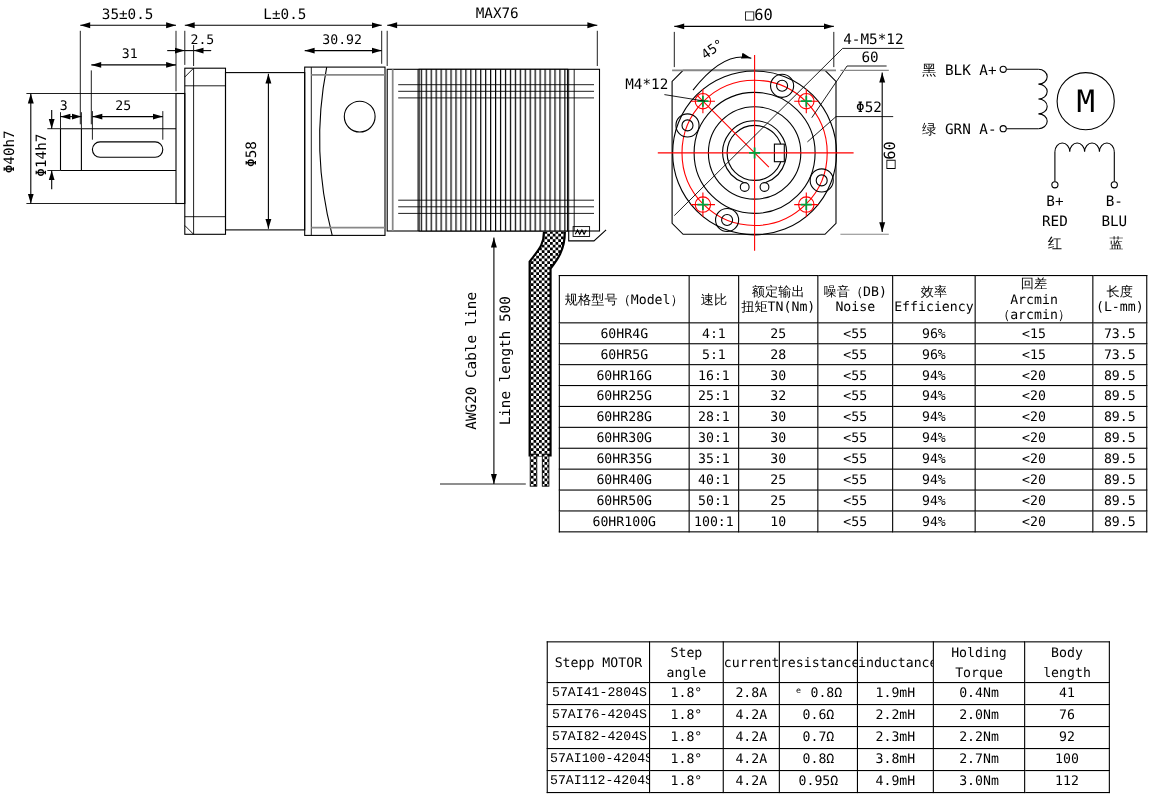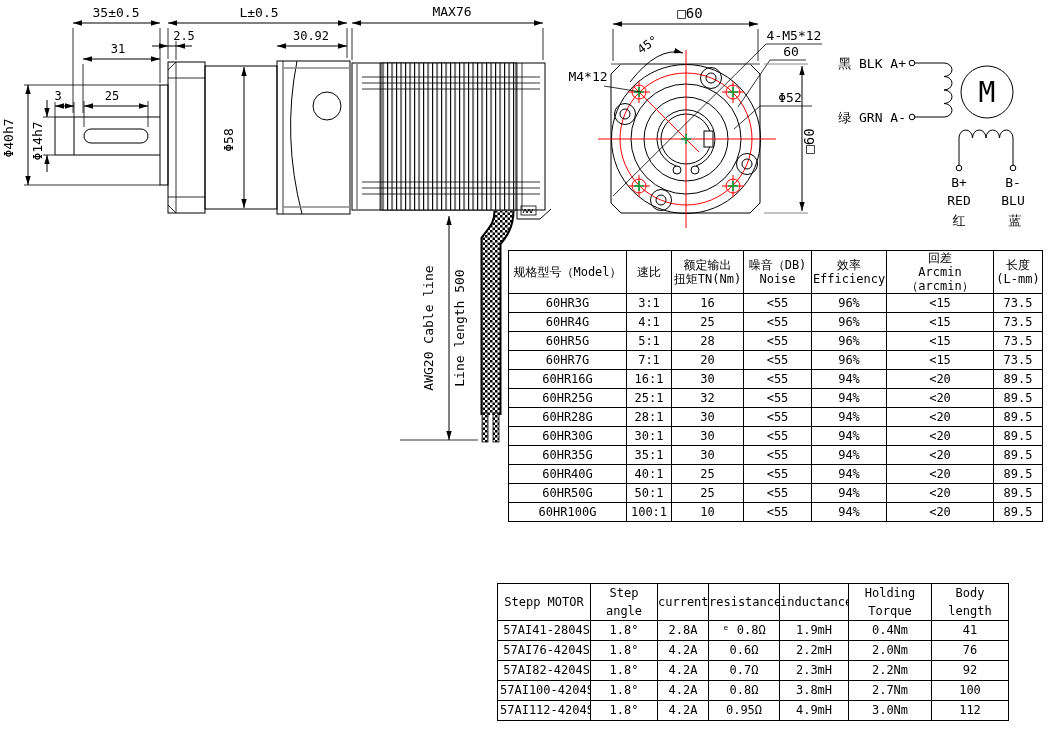--- a/index.html
+++ b/index.html
@@ -18,21 +18,21 @@
   }
   td,th{border:1px solid #000;text-align:center;overflow:hidden;font-weight:normal;padding:0;}
   th{white-space:pre-line;vertical-align:middle;}
   td{white-space:nowrap;}
   .t1{left:508px;top:250px;width:534px;}
   .t1 th{height:30px;font-size:12px;line-height:14px;}
   .t1 td{height:18px;font-size:12px;line-height:18px;}
   .t2{left:497px;top:583px;width:511px;}
   .t2 th{height:19px;font-size:12px;line-height:18px;}
   .t2 td{height:19px;font-size:12px;line-height:19px;}
-  .t2 td:first-child{text-align:right;padding-left:2px;}
+  .t2 td:first-child{text-align:center;padding-left:2px;font-family:Liberation Mono, monospace;}
 </style>
 </head>
 <body>
 
 <svg width="1049" height="729" viewBox="0 0 1049 729">
   <defs>
     <marker id="ae" markerWidth="10" markerHeight="7" refX="9" refY="3.5" orient="auto" markerUnits="userSpaceOnUse">
       <path d="M0,0.8L9,3.5L0,6.2Z" fill="#000"></path>
     </marker>
     <marker id="as" markerWidth="10" markerHeight="7" refX="0" refY="3.5" orient="auto" markerUnits="userSpaceOnUse">
@@ -224,50 +224,32 @@
         <th>效率
 Efficiency</th>
         <th>回差
 Arcmin（arcmin）</th>
         <th>长度
 (L-mm)</th>
       </tr>
   </thead>
   <tbody>
       <tr>
-        <td>60HR3G</td>
-        <td>3:1</td>
-        <td>16</td>
+        <td>60HR4G</td>
+        <td>4:1</td>
+        <td>25</td>
         <td>&lt;55</td>
         <td>96%</td>
         <td>&lt;15</td>
         <td>73.5</td>
       </tr>
       <tr>
-        <td>60HR4G</td>
-        <td>4:1</td>
-        <td>25</td>
-        <td>&lt;55</td>
-        <td>96%</td>
-        <td>&lt;15</td>
-        <td>73.5</td>
-      </tr>
-      <tr>
         <td>60HR5G</td>
         <td>5:1</td>
         <td>28</td>
-        <td>&lt;55</td>
-        <td>96%</td>
-        <td>&lt;15</td>
-        <td>73.5</td>
-      </tr>
-      <tr>
-        <td>60HR7G</td>
-        <td>7:1</td>
-        <td>20</td>
         <td>&lt;55</td>
         <td>96%</td>
         <td>&lt;15</td>
         <td>73.5</td>
       </tr>
       <tr>
         <td>60HR16G</td>
         <td>16:1</td>
         <td>30</td>
         <td>&lt;55</td>

